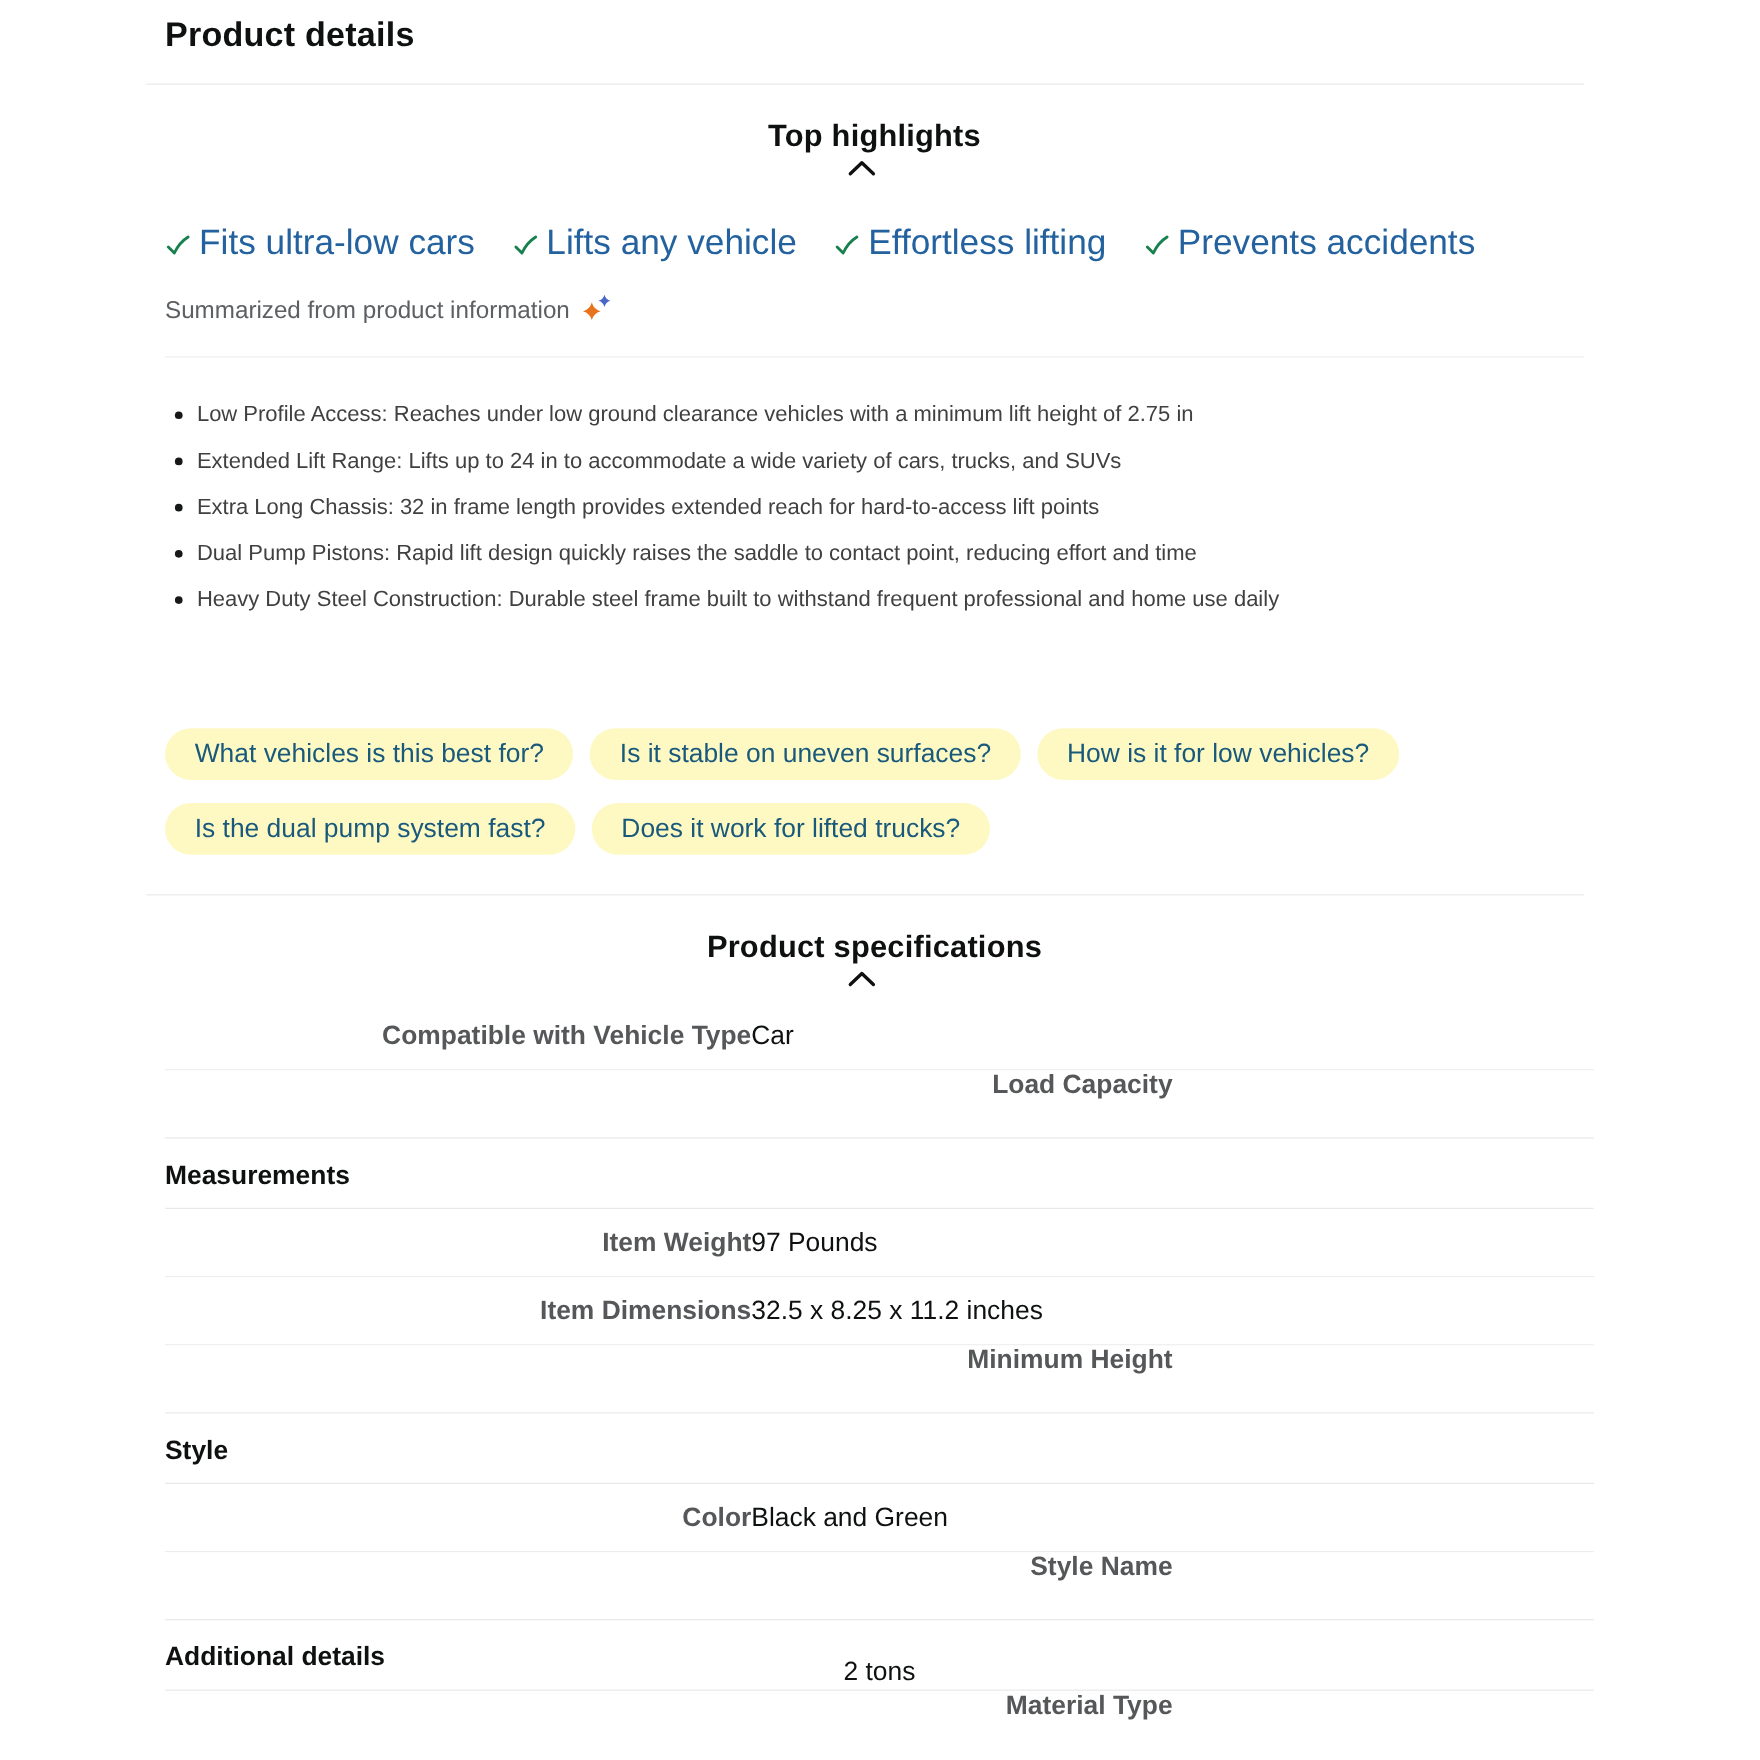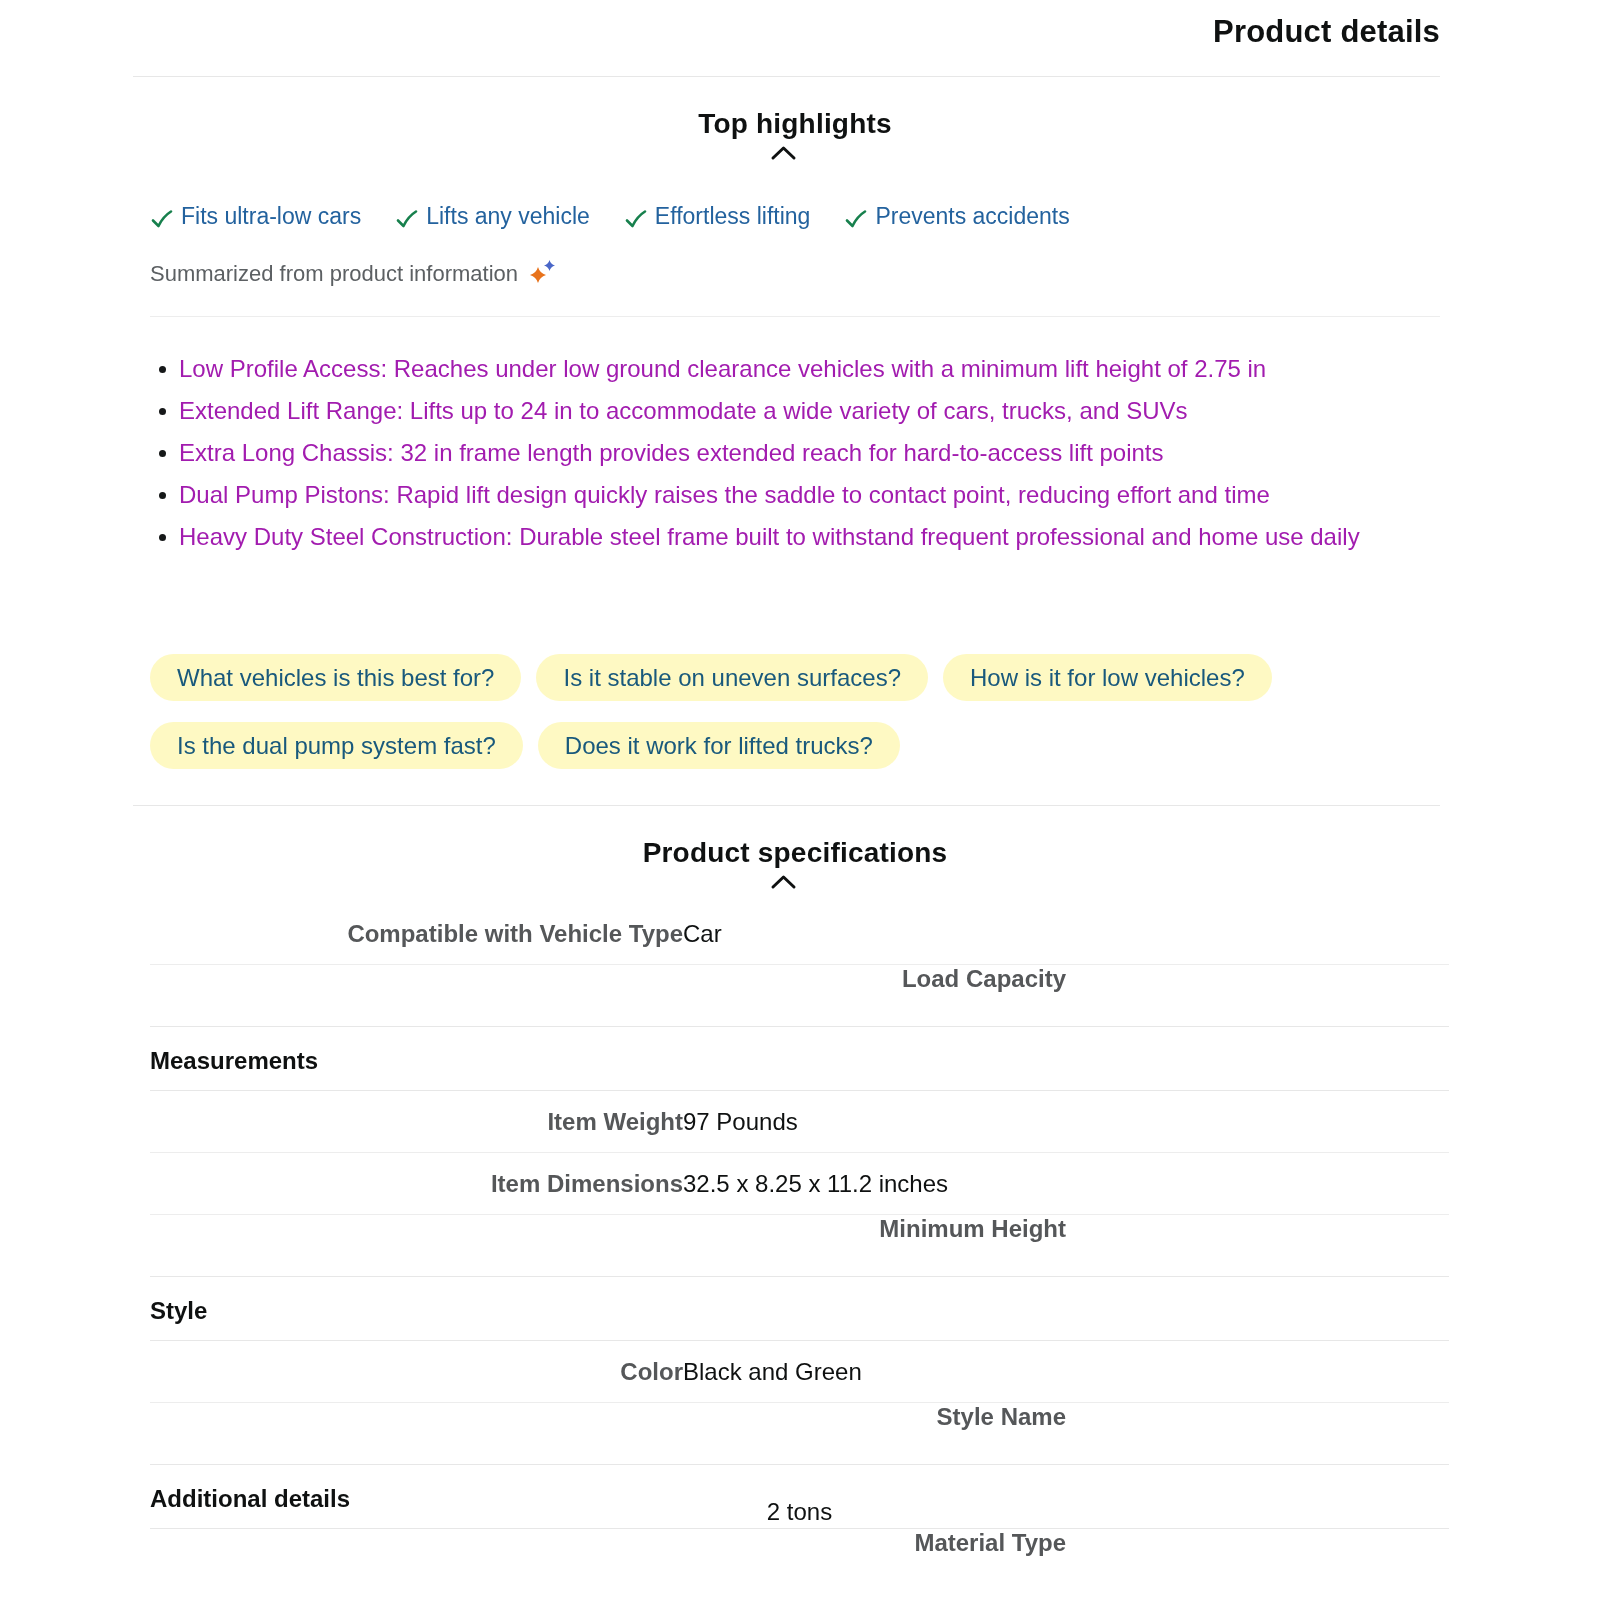--- a/index.html
+++ b/index.html
@@ -1,42 +1,42 @@
 <!DOCTYPE html>
 <html><head>
 <meta charset="utf-8">
 <style>
   * { margin:0; padding:0; box-sizing:border-box; }
   html,body { background:#ffffff; width:1600px; height:1600px; overflow:hidden;
     font-family:"Liberation Sans", sans-serif; color:#0f1111; }
   .container { margin-left:150px; width:1290px; }
 
-  .page-title { padding-top:14px; font-size:31px; font-weight:700; letter-spacing:.2px;text-align:right; }
+  .page-title { padding-top:14px; font-size:31px; font-weight:700; letter-spacing:.2px; }
   .divider { border-bottom:1px solid #e7e7e7; }
   .divider-light { border-bottom:1px solid #ededed; }
   .top-divider { margin-top:26px; margin-left:-17px; width:1307px; }
 
   .section-head-row { display:flex; justify-content:space-between; align-items:center; margin-top:31px;flex-direction:column; }
   .section-title { font-size:28px; font-weight:700; letter-spacing:.2px; }
   .chevron-btn { background:none; border:none; cursor:pointer; padding:4px 6px; margin-right:24px; }
   .chevron-btn svg { display:block; }
 
   .highlights-row { display:flex; align-items:center; margin-top:37px; column-gap:34px; flex-wrap:wrap; }
   .highlight-item { display:flex; align-items:center; gap:7px; cursor:pointer; }
-  .highlight-item .hl-label { font-size:23px; font-weight:500; color:#23629e; }
+  .highlight-item .hl-label { font-size:32px; font-weight:500; color:#23629e; }
   .check-icon svg { display:block; margin-top:5px; }
 
   .summary-note { display:flex; align-items:center; gap:8px; margin-top:27px; }
   .summary-note .note-text { font-size:22px; color:#5c6063; }
   .sparkle-icon svg { display:block; }
 
   .bullets-wrap { margin-top:25px; height:288px; overflow:hidden; }
   .bullets { list-style:none; padding-top:9px; }
-  .bullets li { position:relative; padding-left:29px; font-size:24px; line-height:36px;
-    color:#a21caf; margin-bottom:6px; max-width:1255px; }
+  .bullets li { position:relative; padding-left:29px; font-size:20px; line-height:36px;
+    color:#404040; margin-bottom:6px; max-width:1255px; }
   .bullets li::before { content:""; position:absolute; left:9px; top:15px; width:7px; height:7px;
     border-radius:50%; background:#161819; }
 
   .questions { display:flex; flex-wrap:wrap; gap:21px 15px; margin-top:24px; max-width:1300px; }
   .question-pill { border:none; cursor:pointer; background:#fef9c3; color:#19597c;
     font-family:"Liberation Sans", sans-serif; font-size:24px; font-weight:500;
     height:47px; padding:0 27px; border-radius:24px; display:inline-flex; align-items:center; }
 
   .section-divider { margin-top:36px; margin-left:-17px; width:1307px; }
 

